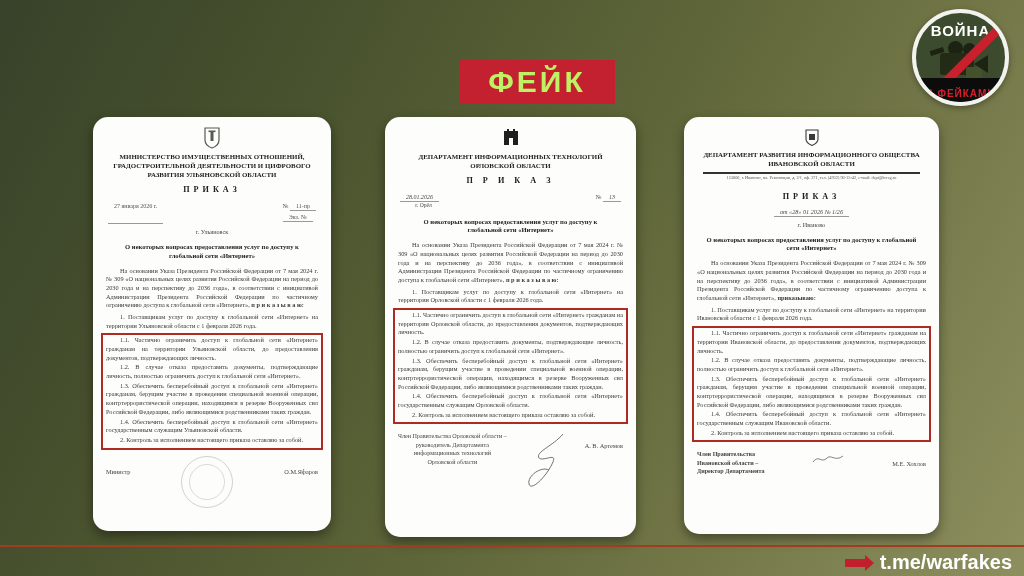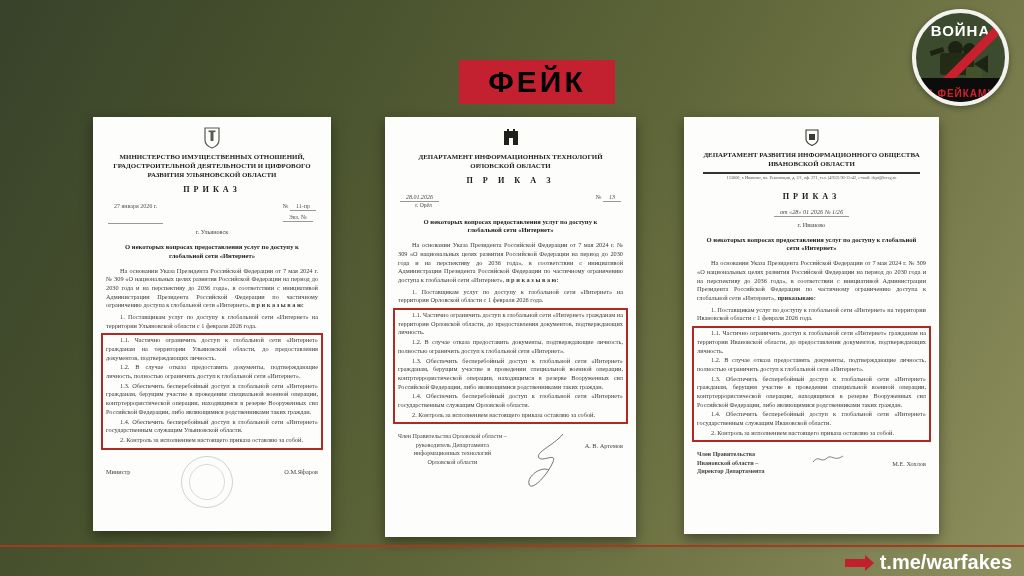--- a/index.html
+++ b/index.html
@@ -7,21 +7,21 @@
   body { font-family:"Liberation Serif", serif; overflow:hidden; }
 
   .canvas {
     position:relative; width:1024px; height:576px; overflow:hidden;
     background:linear-gradient(118deg, #38422a 0%, #49532e 28%, #5f6639 55%, #7b7e4e 82%, #8d8f5f 100%);
   }
 
   
   .fake-badge {
     position:absolute; left:459px; top:60px; width:156px; height:44px;
-    background:#c32130; color:#000000; display:flex; align-items:center; justify-content:center;
+    background:#c32130; color:#bef264; display:flex; align-items:center; justify-content:center;
     font-family:"Liberation Sans", sans-serif; font-weight:bold; font-size:30px; letter-spacing:3px;
   }
 
   
   .logo {
     position:absolute; right:15px; top:9px; width:97px; height:97px; border-radius:50%;
     background:#3c4a2e; border:4px solid #f2f2ee; overflow:hidden;
     box-shadow:0 2px 6px rgba(0,0,0,.35);
   }
   .logo-top-text {
@@ -44,21 +44,21 @@
   .cam-mag   { position:absolute; left:36px; top:26px; width:16px; height:13px; background:#44522c; border-radius:2px; }
   .cam-handle{ position:absolute; left:0; top:8px; width:14px; height:5px; background:#1d2313; transform:rotate(-18deg); }
   .logo-slash {
     position:absolute; left:44px; top:-6px; width:9px; height:112px; background:#c8202c; transform:rotate(45deg);
   }
 
   
   .doc {
     position:absolute; top:117px; background:#fdfdfb; color:#3a3a3a;
     box-shadow:0 5px 12px rgba(0,0,0,.4);
-    padding:10px 13px 8px 13px; font-size:6.3px; line-height:1.38;
+    padding:10px 13px 8px 13px; font-size:6.3px; line-height:1.38;border-radius:15px;
   }
   .doc-1 { left:93px;  width:238px; height:414px; }
   .doc-2 { left:385px; width:251px; height:420px; }
   .doc-3 { left:684px; width:255px; height:417px; }
 
   .emblem { display:block; margin:0 auto 3px auto; }
   .org {
     text-align:center; font-weight:bold; font-size:6.9px; line-height:1.32; color:#222;
     margin-bottom:4px;
   }

